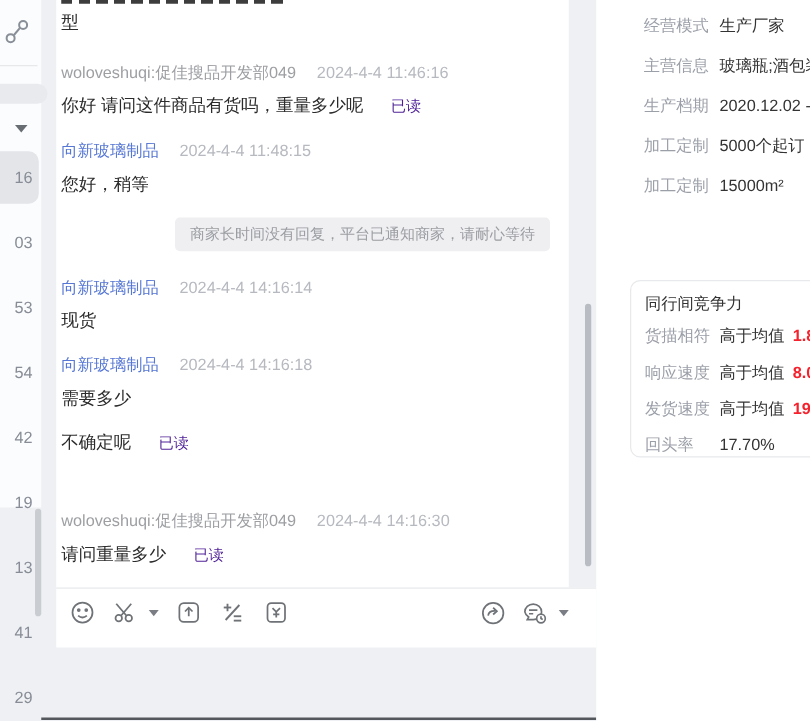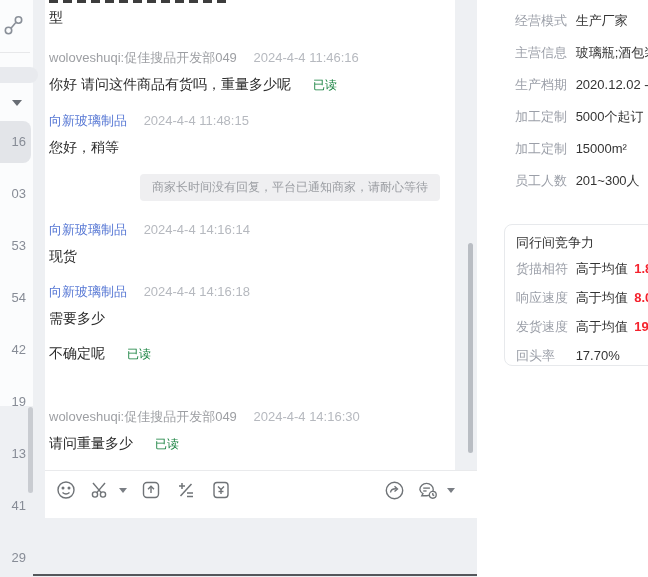--- a/index.html
+++ b/index.html
@@ -24,21 +24,21 @@
   .chat-toolbar-bg { position:absolute; left:0; top:470px; width:432px; height:48px; background:#ffffff; }
   .chat-scrollbar { position:absolute; left:423px; top:243px; width:5px; height:210px; border-radius:3px; background:#b9bdc3; }
   .clipped-dashes { position:absolute; left:4px; top:0; width:180px; height:3px;
     background:repeating-linear-gradient(90deg,#3d3d3d 0 9px,transparent 9px 14px); }
   .msg { position:absolute; left:4px; right:30px; }
   .msg-head { font-size:13px; white-space:nowrap; margin-bottom:9px; }
   .sender-buyer { color:#9d9fa3; }
   .sender-seller { color:#5677d4; }
   .msg-time { color:#b6b9bf; margin-left:13px; }
   .msg-text { font-size:14px; color:#2b2b2b; white-space:nowrap; }
-  .read-flag { font-size:12px; color:#15803d; margin-left:22px; }
+  .read-flag { font-size:12px; color:#4c1d95; margin-left:22px; }
   .sys-notice { position:absolute; left:0; width:410px; top:174px; text-align:center;margin-left:40px; }
   .sys-notice span { display:inline-block; background:#efeff1; color:#9a9da2; font-size:12px;
     padding:5px 12px; border-radius:4px; white-space:nowrap; }
   .chat-divider { position:absolute; left:0; top:470px; width:432px; height:1px; background:#e9eaec; }
   .toolbar-left { position:absolute; left:10px; top:479px; display:flex; align-items:center; gap:13px; }
   .toolbar-right { position:absolute; right:22px; top:479px; display:flex; align-items:center; gap:12px; }
   .tb-icon { width:22px; height:22px; display:flex; align-items:center; justify-content:center; cursor:pointer; }
   .tb-caret { width:0; height:0; border-left:4px solid transparent; border-right:4px solid transparent;
     border-top:5px solid #7a7e84; margin-left:-6px; }
   .bottom-line { position:absolute; left:33px; top:574px; width:444px; height:2px; background:#54575b; }
@@ -235,24 +235,20 @@
     <span class="p-value">2020.12.02 - 2</span>
   </div>
   <div class="p-row">
     <span class="p-label">加工定制</span>
     <span class="p-value">5000个起订 | 支</span>
   </div>
   <div class="p-row">
     <span class="p-label">加工定制</span>
     <span class="p-value">15000m²</span>
   </div>
-  <div class="p-row">
-    <span class="p-label">员工人数</span>
-    <span class="p-value">201~300人</span>
-  </div>
 </div>
 
 <div class="comp-box">
   <div class="comp-title">同行间竞争力</div>
   <div class="comp-row">
     <span class="comp-label">货描相符</span>
     <span class="comp-text">高于均值</span>
     <span class="comp-red">1.87</span>
   </div>
   <div class="comp-row">

